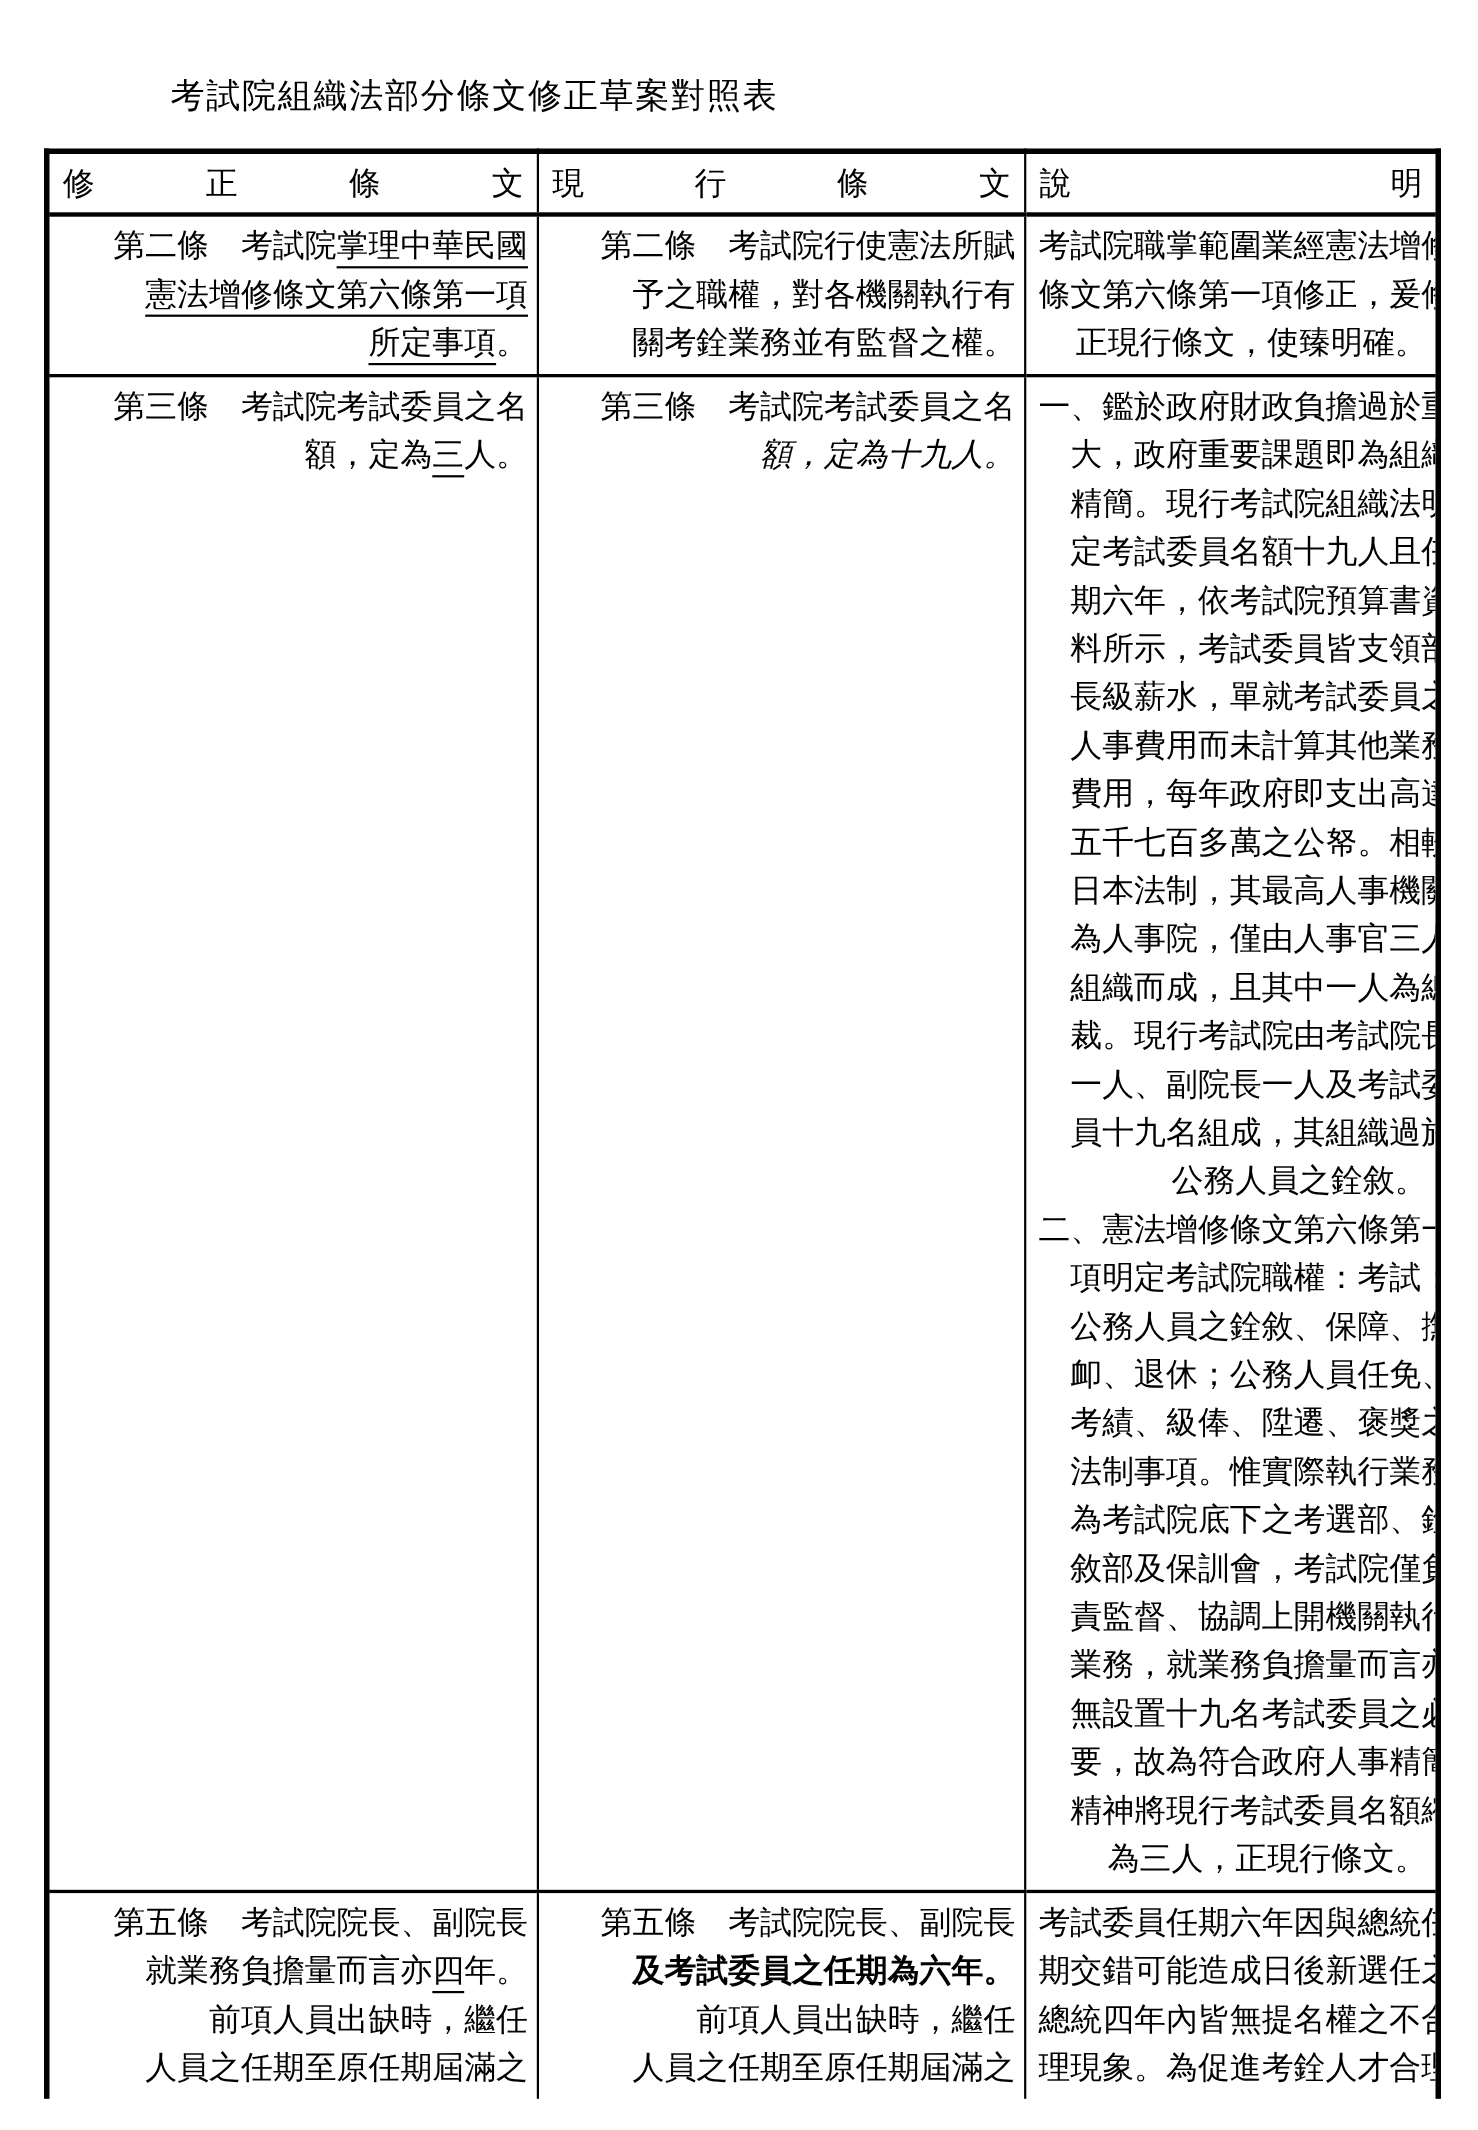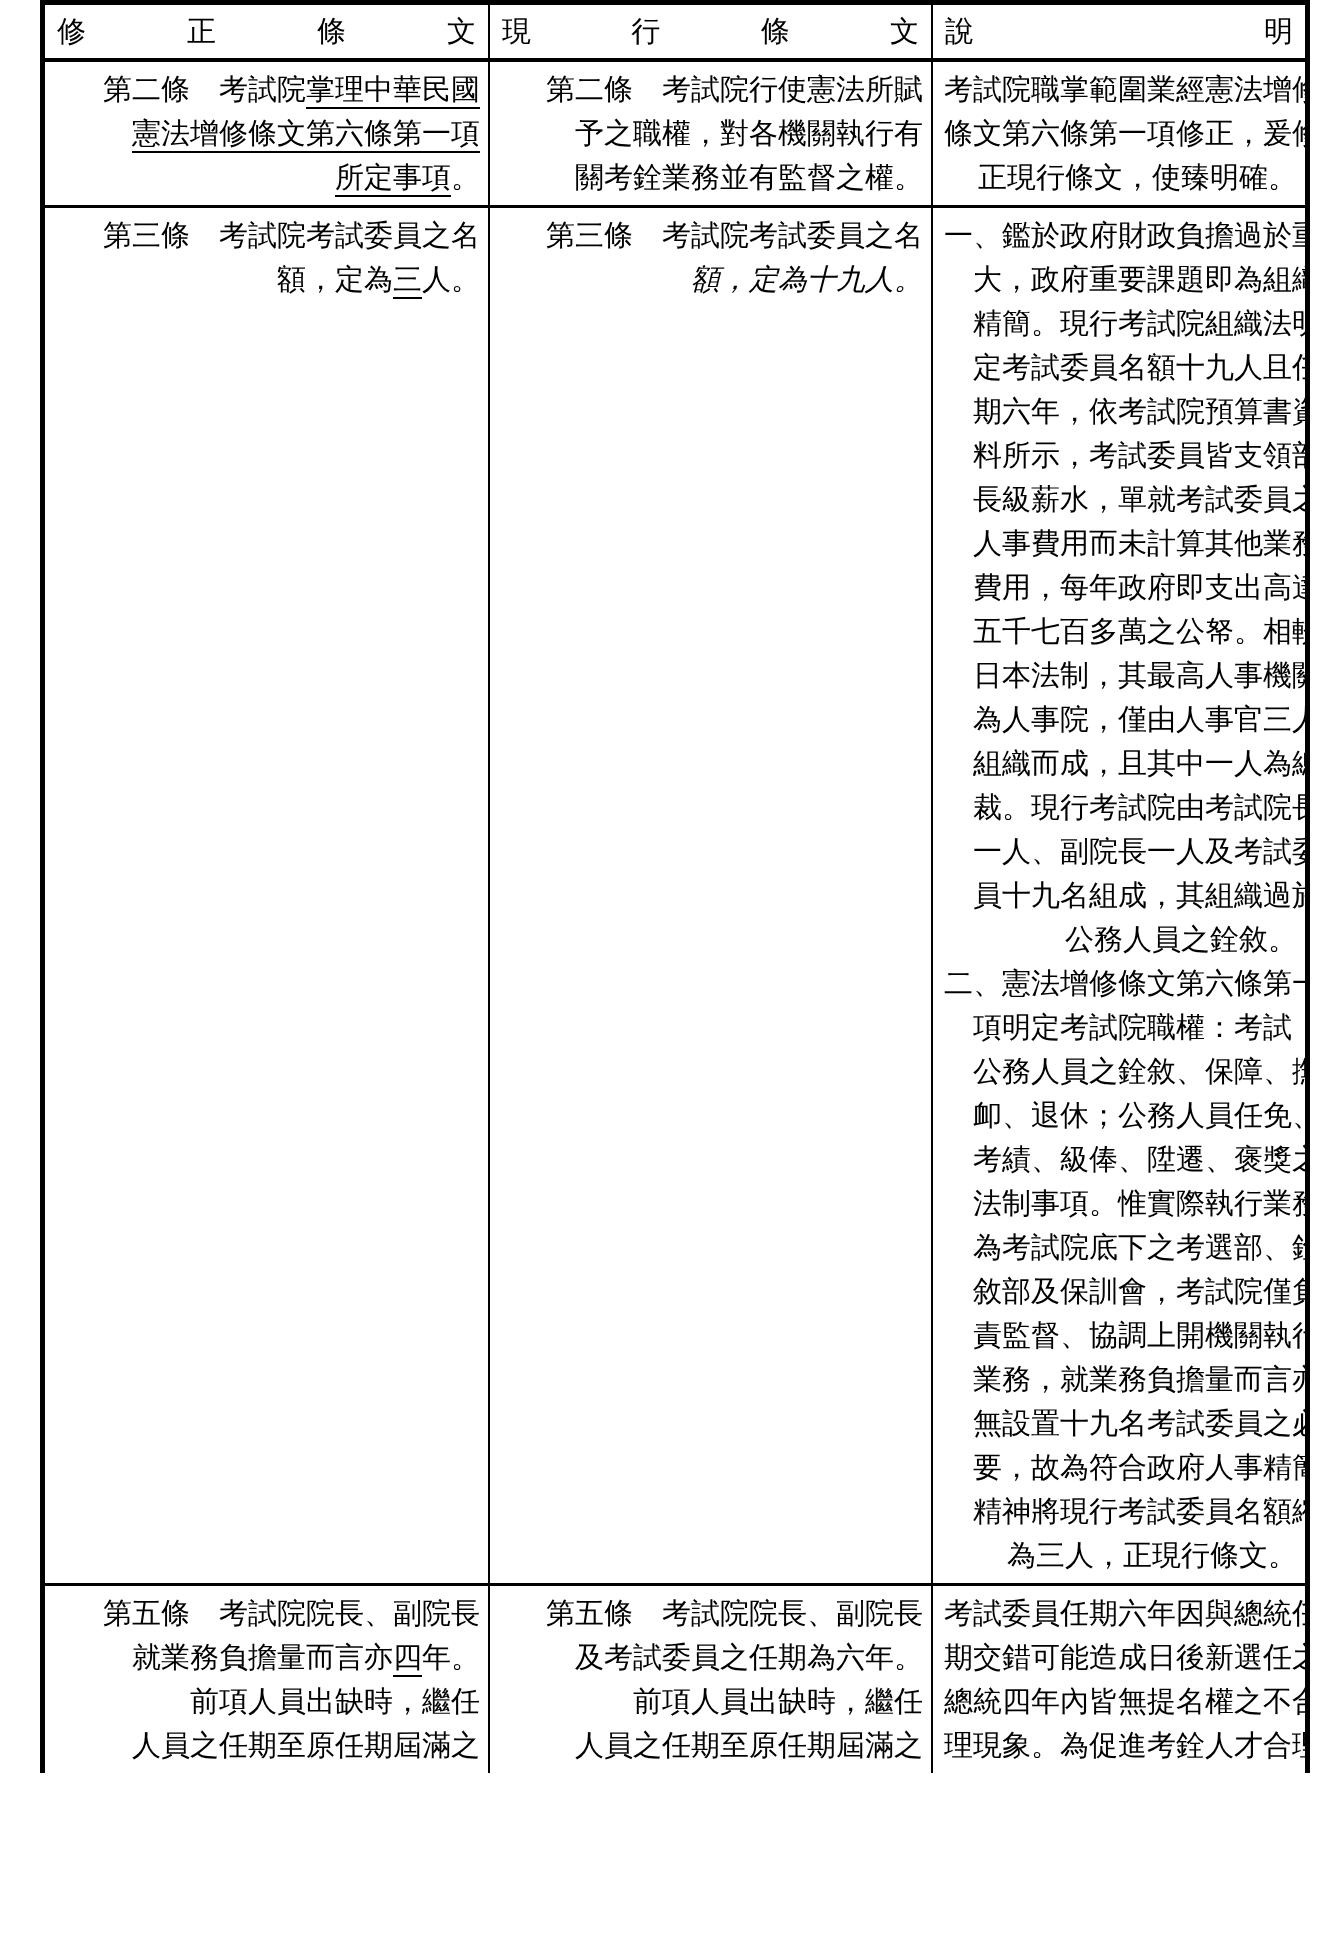--- a/index.html
+++ b/index.html
@@ -58,20 +58,21 @@
   }
   .u {
     border-bottom: 2px solid #000;
     padding-bottom: 2px;
   }
 </style>
 </head>
 <body>
 
 <div>
+  <h1 class="doc-title">考試院組織法部分條文修正草案對照表</h1>
 
   <table class="cmp">
     <thead>
       <tr>
         <th style="width:419px">
           <div class="spread">
               <span>修</span>
               <span>正</span>
               <span>條</span>
               <span>文</span>
@@ -156,21 +157,21 @@
         </tr>
         <tr>
           <td>
             <div class="line"><span>第五條　考試院院長、副院長</span></div>
             <div class="line" style="padding-left: 29px;"><span>就業務負擔量而言亦</span><span class="u">四</span><span>年。</span></div>
             <div class="line" style="padding-left: 79.75px;"><span>前項人員出缺時，繼任</span></div>
             <div class="line" style="padding-left: 29px;"><span>人員之任期至原任期屆滿之</span></div>
           </td>
           <td>
             <div class="line"><span>第五條　考試院院長、副院長</span></div>
-            <div class="line" style="padding-left: 29px;"><span>及考試委員之任期為六年。</span></div>
+            <div class="line" style="padding-left: 29px; font-weight: bold;"><span>及考試委員之任期為六年。</span></div>
             <div class="line" style="padding-left: 79.75px;"><span>前項人員出缺時，繼任</span></div>
             <div class="line" style="padding-left: 29px;"><span>人員之任期至原任期屆滿之</span></div>
           </td>
           <td>
             <div class="line"><span>考試委員任期六年因與總統任</span></div>
             <div class="line"><span>期交錯可能造成日後新選任之</span></div>
             <div class="line"><span>總統四年內皆無提名權之不合</span></div>
             <div class="line"><span>理現象。為促進考銓人才合理</span></div>
           </td>
         </tr>

